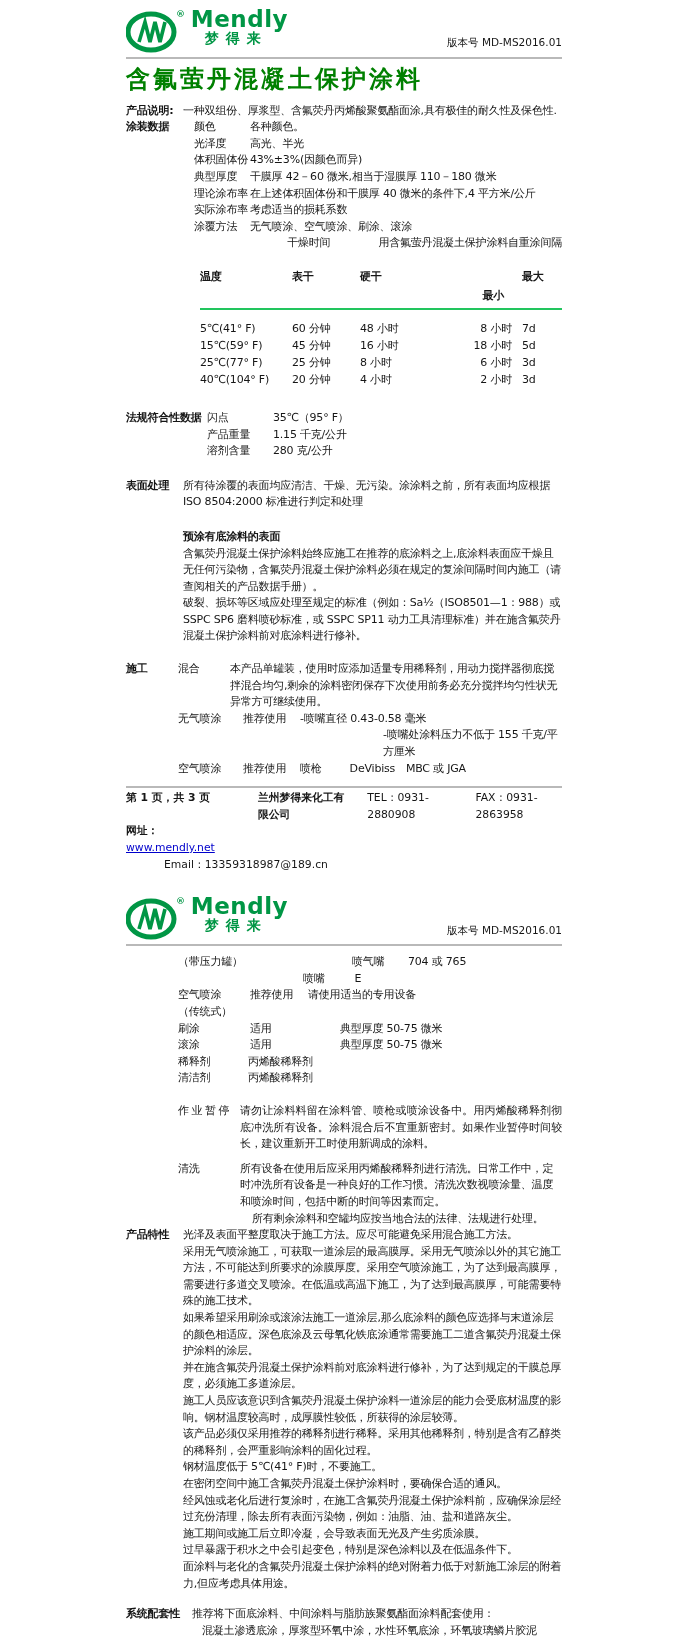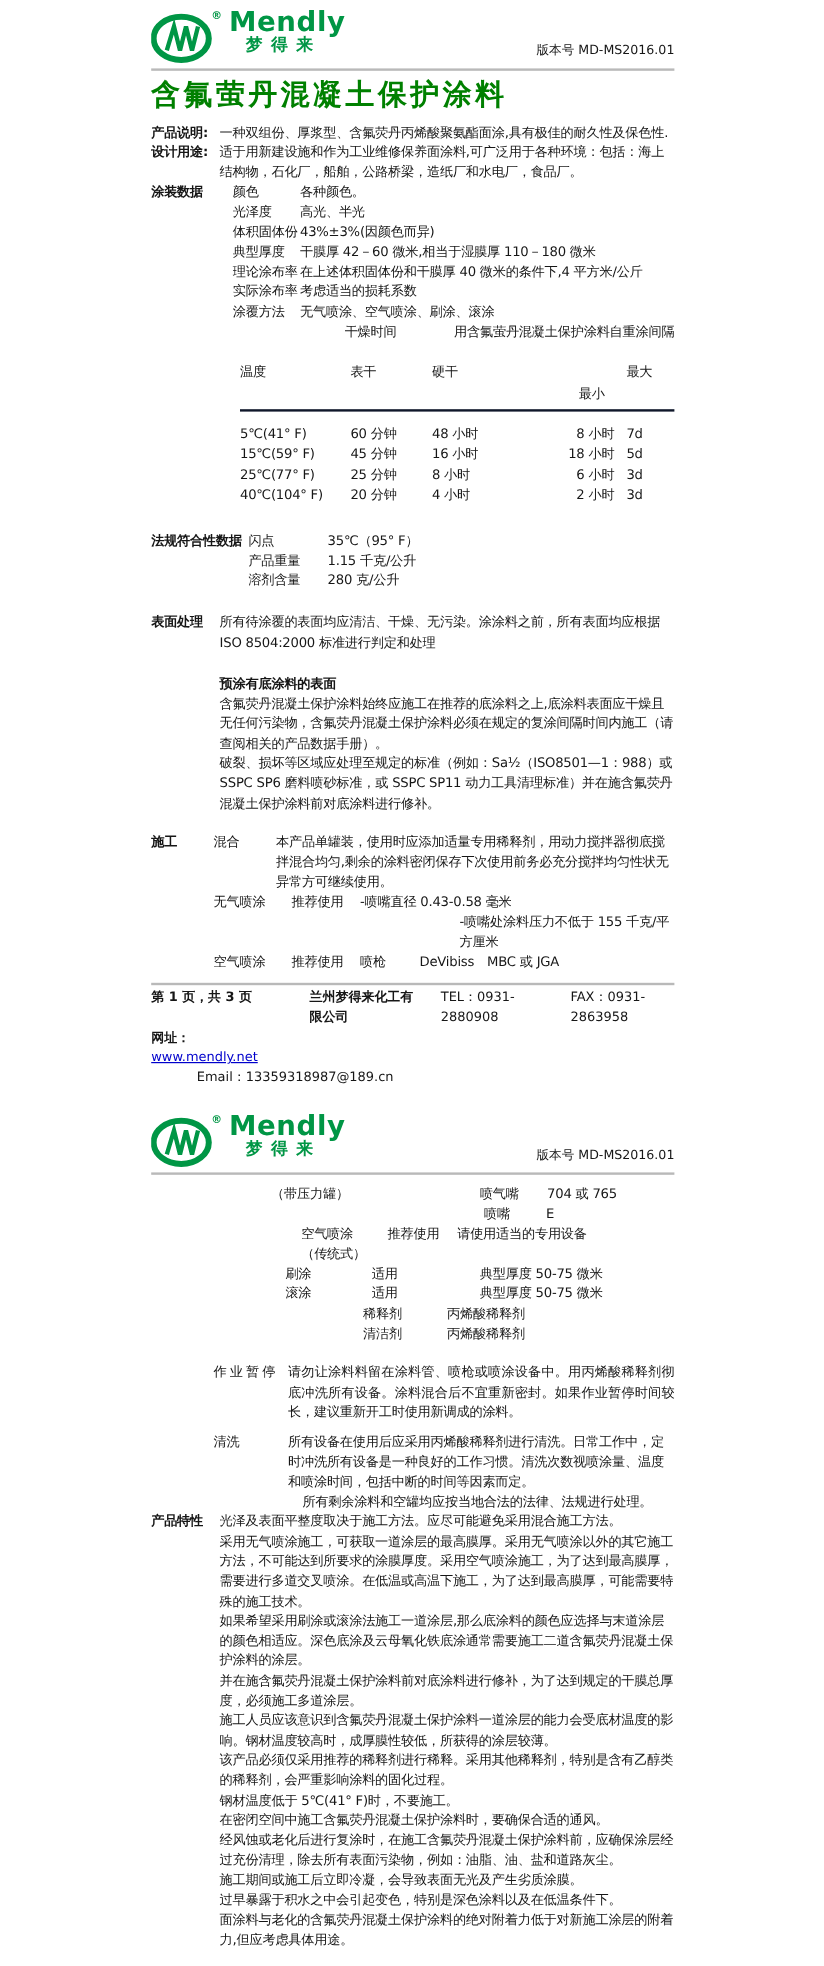--- a/index.html
+++ b/index.html
@@ -25,21 +25,21 @@
   .c57{width:57px;flex:none;}
   .c68{width:68px;flex:none;}
   .c56{width:56px;flex:none;}
   .c81{width:81px;flex:none;}
   .c66{width:66px;flex:none;}
   .flex1{flex:1;}
   .between{justify-content:flex-end;gap:48px;}
   
   .tbl{margin:16px 0 0 74px;width:362px;font-size:11px;}
   .trow{display:flex;line-height:17px;}
-  .thead{font-weight:normal;border-bottom:2px solid #0f172a;padding-bottom:4px;}
+  .thead{font-weight:bold;border-bottom:2px solid #22c55e;padding-bottom:4px;}
   .tbody1{margin-top:10px;}
   .tc0{width:92px;flex:none;}
   .tc1{width:68px;flex:none;}
   .tc2{width:96px;flex:none;}
   .tc3{width:62px;flex:none;text-align:right;padding-right:6px;box-sizing:border-box;}
   .tc3h{width:62px;flex:none;text-align:right;padding-right:14px;box-sizing:border-box;margin-top:19px;}
   .tc4{width:40px;flex:none;text-align:left;padding-left:4px;}
   
   .mt22{margin-top:22px;} .mt16{margin-top:16px;} .mt14{margin-top:14px;}
   .mt18{margin-top:18px;} .mt8{margin-top:8px;}
@@ -56,21 +56,21 @@
   .ftr{display:flex;margin-top:2px;font-size:10.8px;letter-spacing:0;}
   .ftr .pg{width:132px;flex:none;font-weight:bold;}
   .ftr .co{font-weight:bold;}
   .ftr .tel{margin-left:16px;} .ftr .fax{margin-left:22px;}
   .ftr2{display:flex;font-size:10.8px;letter-spacing:0;flex-direction:column;}
   .ftr2 .sp{width:142px;flex:none;}
   .ftr2 .em{margin-left:38px;}
   a.lnk{color:var(--link,#0000cc);text-decoration:underline;}
   
   .p2{margin-left:52px;}
-  .p2r{display:flex;justify-content:center;}
+  .p2r{display:flex;}
   .p2c1{width:72px;flex:none;}
   .p2c2{width:58px;flex:none;}
   .w56{width:56px;flex:none;}
   .nz{padding-left:125px;}
   .nzv{margin-left:30px;}
   .thick{margin-left:32px;}
   .pausetxt{width:322px;text-align:justify;}
   .lblsp{letter-spacing:2.5px;}
   .c62{width:62px;flex:none;}
   .cleanextra{margin-left:12px;}
@@ -98,24 +98,20 @@
   </div>
   <div class="hr1"></div>
 
   <div class="title">含氟萤丹混凝土保护涂料</div>
 
   <div class="r">
     <div class="c57 b">产品说明:</div>
     <div class="flex1">一种双组份、厚浆型、含氟荧丹丙烯酸聚氨酯面涂,具有极佳的耐久性及保色性.</div>
   </div>
 
-  <div class="r">
-    <div class="c57 b">设计用途:</div>
-    <div class="flex1">适于用新建设施和作为工业维修保养面涂料,可广泛用于各种环境：包括：海上结构物，石化厂，船舶，公路桥梁，造纸厂和水电厂，食品厂。</div>
-  </div>
 
   <div class="r">
     <div class="c68 b">涂装数据</div>
     <div class="c56">颜色</div>
     <div class="flex1">各种颜色。</div>
   </div>
   <div class="r">
     <div class="c68"></div>
     <div class="c56">光泽度</div>
     <div class="flex1">高光、半光</div>

